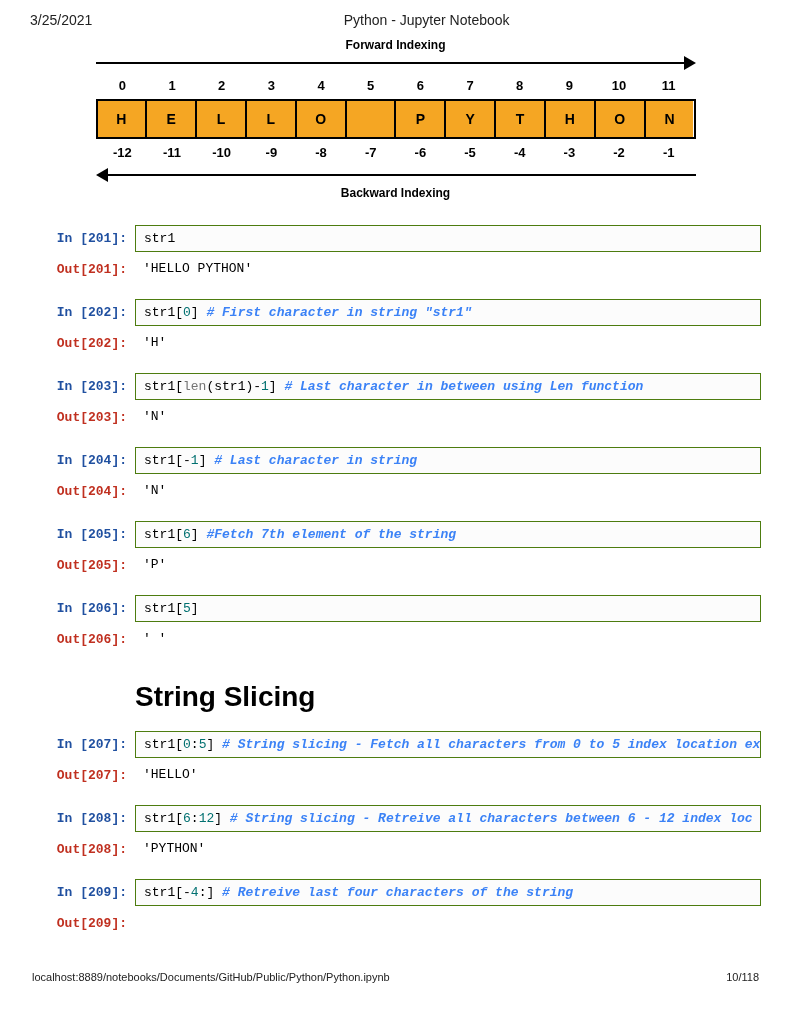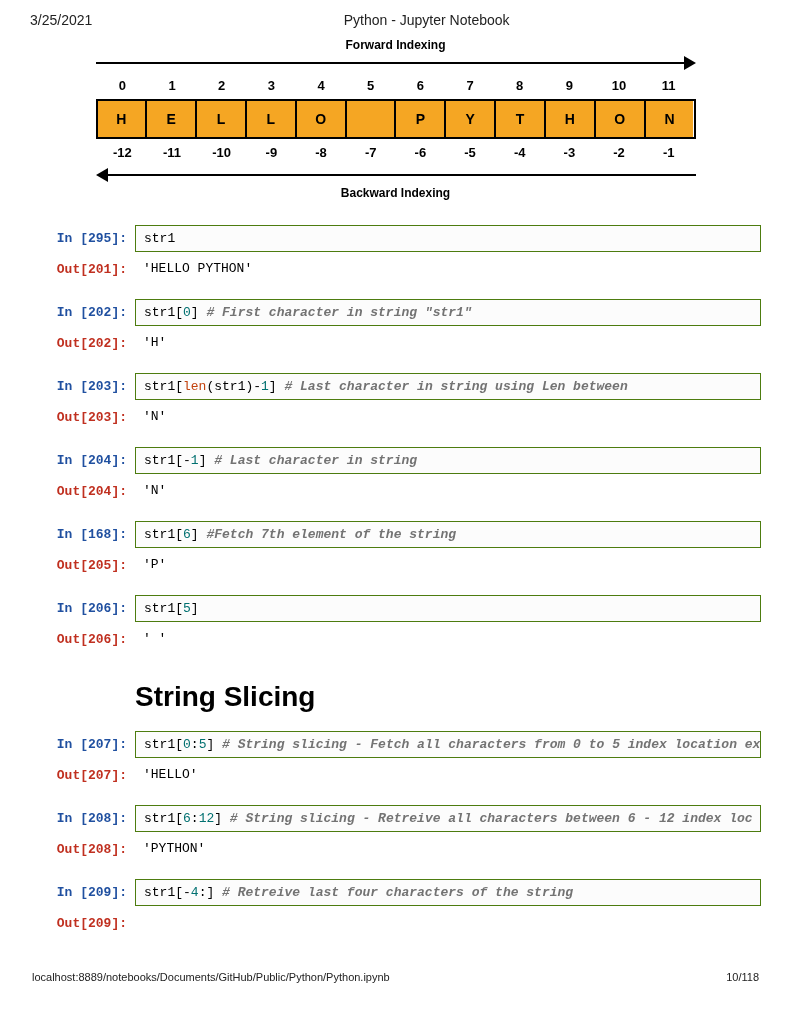--- a/index.html
+++ b/index.html
@@ -119,22 +119,22 @@
     padding: 5px 8px;
     white-space: pre;
     overflow: hidden;
   }
   .output-text {
     flex: 1;
     padding: 5px 8px;
     white-space: pre;
   }
   .tok-num { color: #007070; }
-  .tok-comment { color: #737373; font-style: italic; font-weight: bold; margin-top: 20px; }
-  .tok-builtin { color: #c2410c; text-align: center; }
+  .tok-comment { color: #3b82f6; font-style: italic; font-weight: bold; margin-top: 20px; }
+  .tok-builtin { color: #737373; text-align: center; }
   .section-heading {
     font-size: 28px;
     font-weight: bold;
     margin: 30px 0 18px 105px;
   }
   .cell-gap { height: 14px; }
   .footer-row {
     display: flex;
     justify-content: space-between;
     font-size: 11px;
@@ -205,61 +205,61 @@
     <div class="arrow-left">
         <div class="line"></div>
         <div class="head"></div>
       </div>
     <div class="index-title">Backward Indexing</div>
   </div>
 
   <div class="cells-area">
 
     <div class="cell">
-      <div class="prompt in-prompt">In [295]:</div>
+      <div class="prompt in-prompt">In [201]:</div>
       <div class="code-box"><span>str1</span></div>
     </div>
     <div class="cell">
       <div class="prompt out-prompt">Out[201]:</div>
       <div class="output-text">'HELLO PYTHON'</div>
     </div>
     <div class="cell-gap"></div>
 
     <div class="cell">
       <div class="prompt in-prompt">In [202]:</div>
       <div class="code-box"><span>str1[</span><span class="tok-num">0</span><span>] </span><span class="tok-comment"># First character in string "str1"</span></div>
     </div>
     <div class="cell">
       <div class="prompt out-prompt">Out[202]:</div>
       <div class="output-text">'H'</div>
     </div>
     <div class="cell-gap"></div>
 
     <div class="cell">
       <div class="prompt in-prompt">In [203]:</div>
-      <div class="code-box"><span>str1[</span><span class="tok-builtin">len</span><span>(str1)-</span><span class="tok-num">1</span><span>] </span><span class="tok-comment"># Last character in string using Len between</span></div>
+      <div class="code-box"><span>str1[</span><span class="tok-builtin">len</span><span>(str1)-</span><span class="tok-num">1</span><span>] </span><span class="tok-comment"># Last character in between using Len function</span></div>
     </div>
     <div class="cell">
       <div class="prompt out-prompt">Out[203]:</div>
       <div class="output-text">'N'</div>
     </div>
     <div class="cell-gap"></div>
 
     <div class="cell">
       <div class="prompt in-prompt">In [204]:</div>
       <div class="code-box"><span>str1[-</span><span class="tok-num">1</span><span>] </span><span class="tok-comment"># Last character in string</span></div>
     </div>
     <div class="cell">
       <div class="prompt out-prompt">Out[204]:</div>
       <div class="output-text">'N'</div>
     </div>
     <div class="cell-gap"></div>
 
     <div class="cell">
-      <div class="prompt in-prompt">In [168]:</div>
+      <div class="prompt in-prompt">In [205]:</div>
       <div class="code-box"><span>str1[</span><span class="tok-num">6</span><span>] </span><span class="tok-comment">#Fetch 7th element of the string</span></div>
     </div>
     <div class="cell">
       <div class="prompt out-prompt">Out[205]:</div>
       <div class="output-text">'P'</div>
     </div>
     <div class="cell-gap"></div>
 
     <div class="cell">
       <div class="prompt in-prompt">In [206]:</div>

